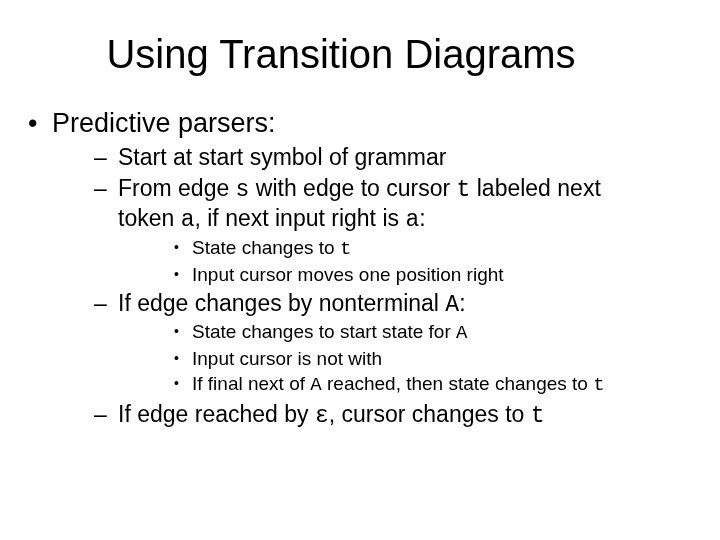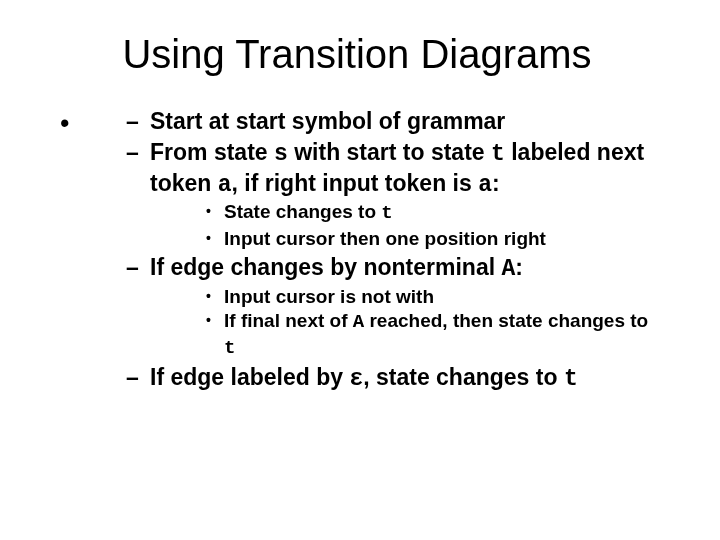--- a/index.html
+++ b/index.html
@@ -8,21 +8,21 @@
     width: 720px;
     height: 540px;
     background: #ffffff;
     font-family: Arial, Helvetica, sans-serif;
     color: #000;
   }
   .slide {
     box-sizing: border-box;
     width: 698px;
     height: 540px;
-    padding: 24px 40px 24px 56px;
+    padding: 24px 40px 24px 24px;
   }
   .title {
     font-size: 40px;
     text-align: center;
     margin: 8px 0 30px 0;
     font-weight: normal;
   }
   ul {
     margin: 0;
     padding: 0;
@@ -43,21 +43,20 @@
     position: absolute;
     left: 4px;
     top: 0;
   }
   
   .lvl2 > li {
     font-size: 23px;
     padding-left: 30px;
     position: relative;
     margin: 2px 0;
-    font-weight: bold;
   }
   .lvl2 > li::before {
     content: "–";
     position: absolute;
     left: 6px;
     top: 0;
   }
   
   .lvl3 > li {
     font-size: 19px;
@@ -80,52 +79,56 @@
   }
 </style>
 </head>
 <body>
 
 <div class="slide">
   <h1 class="title">Using Transition Diagrams</h1>
 
   <ul class="lvl1">
     <li>
+      <span>Predictive parsers:</span>
 
       <ul class="lvl2 lvl2-wrap">
         <li>
           <span>Start at start symbol of grammar</span>
         </li>
 
         <li>
-          <span>From state </span><span class="code">s</span><span> with start to state </span><span class="code">t</span><span> labeled next token </span><span class="code">a</span><span>, if right input token is </span><span class="code">a</span><span>:</span>
+          <span>From edge </span><span class="code">s</span><span> with edge to cursor </span><span class="code">t</span><span> labeled next token </span><span class="code">a</span><span>, if next input right is </span><span class="code">a</span><span>:</span>
 
           <ul class="lvl3 lvl3-wrap">
             <li>
               <span>State changes to </span><span class="code">t</span>
             </li>
             <li>
-              <span>Input cursor then one position right</span>
+              <span>Input cursor moves one position right</span>
             </li>
           </ul>
         </li>
 
         <li>
           <span>If edge changes by nonterminal </span><span class="code">A</span><span>:</span>
 
           <ul class="lvl3 lvl3-wrap">
+            <li>
+              <span>State changes to start state for </span><span class="code">A</span>
+            </li>
             <li>
               <span>Input cursor is not with</span>
             </li>
             <li>
               <span>If final next of </span><span class="code">A</span><span> reached, then state changes to </span><span class="code">t</span>
             </li>
           </ul>
         </li>
 
         <li>
-          <span>If edge labeled by </span><span class="code">ε</span><span>, state changes to </span><span class="code">t</span>
+          <span>If edge reached by </span><span class="code">ε</span><span>, cursor changes to </span><span class="code">t</span>
         </li>
       </ul>
     </li>
 
   </ul>
 </div>
 
 </body></html>

